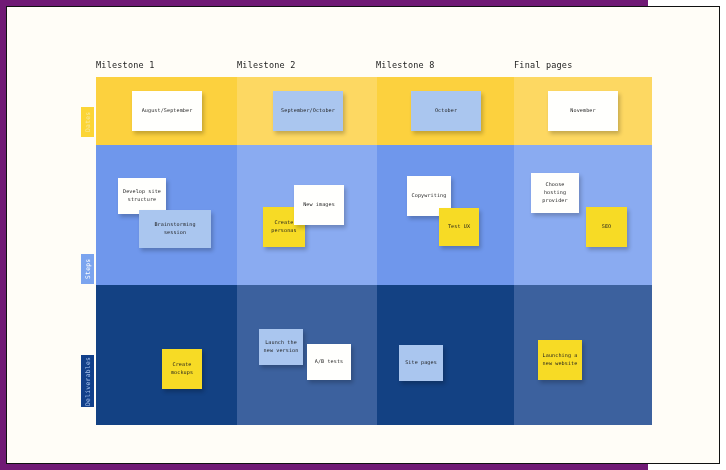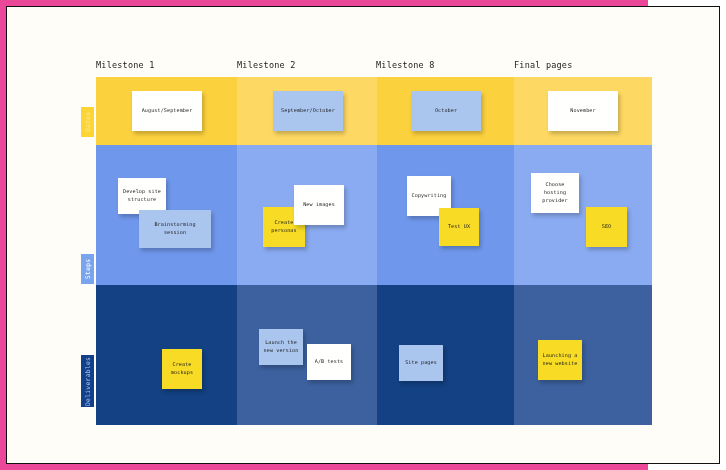--- a/index.html
+++ b/index.html
@@ -14,21 +14,21 @@
     font-family: "DejaVu Sans Mono", "Liberation Mono", monospace;
     overflow: hidden;
   }
 
   #page {
     position: absolute;
     left: 0;
     top: 0;
     width: 648px;
     height: 470px;
-    background: #ec4899;
+    background: #701a75;
     box-sizing: border-box;
   }
 
   #frame {
     position: absolute;
     left: 6px;
     top: 6px;
     width: 714px;
     height: 458px;
     border: 1px solid #111111;

